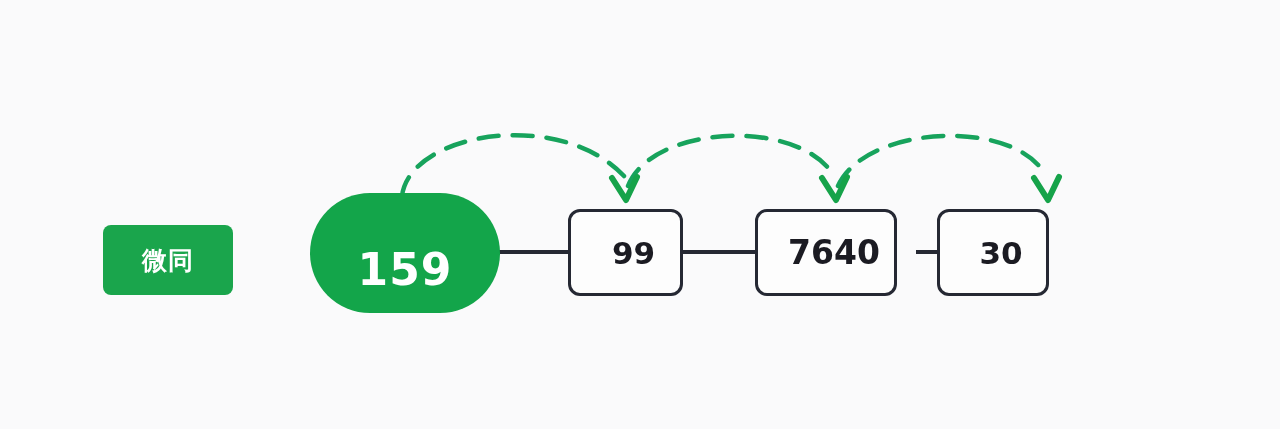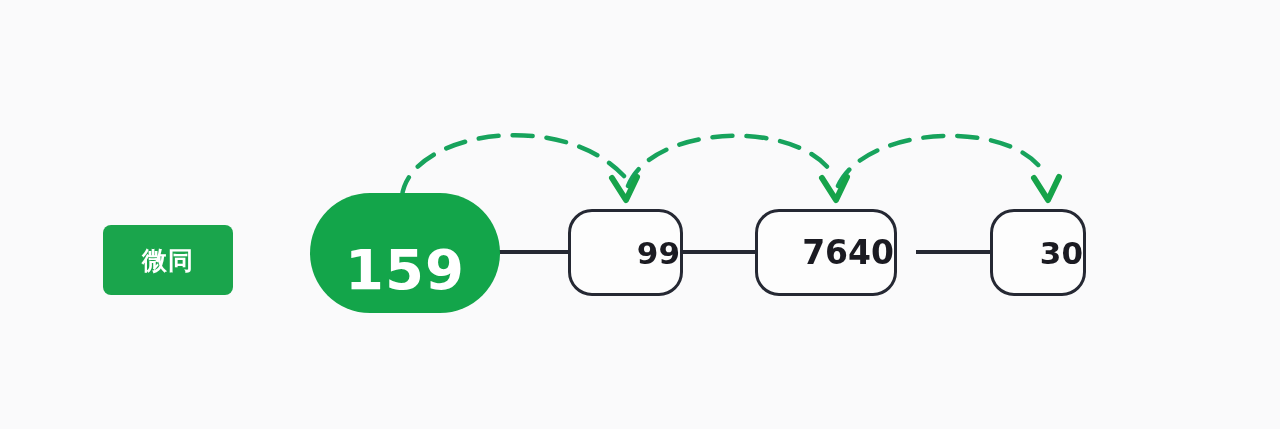--- a/index.html
+++ b/index.html
@@ -48,48 +48,48 @@
     width: 190px;
     height: 120px;
     background: #13a54a;
     border-radius: 62px;
     display: flex;
     align-items: center;
     justify-content: center;
   }
   .head-node-label {
     color: #ffffff;
-    font-size: 56px;
+    font-size: 44px;
     font-weight: bold;
     font-family: "DejaVu Sans", sans-serif;
     letter-spacing: 1px;
     margin-top: 32px;
   }
 
   
   .node-box {
     position: absolute;
     background: #fdfdfd;
     border: 3px solid #252833;
-    border-radius: 24px;
+    border-radius: 12px;
     display: flex;
     align-items: center;
-    justify-content: flex-end;
+    justify-content: center;
     box-sizing: border-box;
     padding-left: 16px;
   }
   .node-box-label {
     color: #1b1b22;
     font-weight: bold;
     font-family: "DejaVu Sans", sans-serif;
   }
 
   #box-99      { left: 568px; top: 209px; width: 115px; height: 87px; }
   #box-7640    { left: 755px; top: 209px; width: 142px; height: 87px; }
-  #box-30      { left: 990px; top: 209px; width: 96px; height: 87px; }
+  #box-30      { left: 937px; top: 209px; width: 112px; height: 87px; }
 
   #box-99   .node-box-label { font-size: 31px; }
   #box-7640 .node-box-label { font-size: 33px; }
   #box-30   .node-box-label { font-size: 31px; }
 
   
   #links {
     position: absolute;
     left: 0;
     top: 0;

